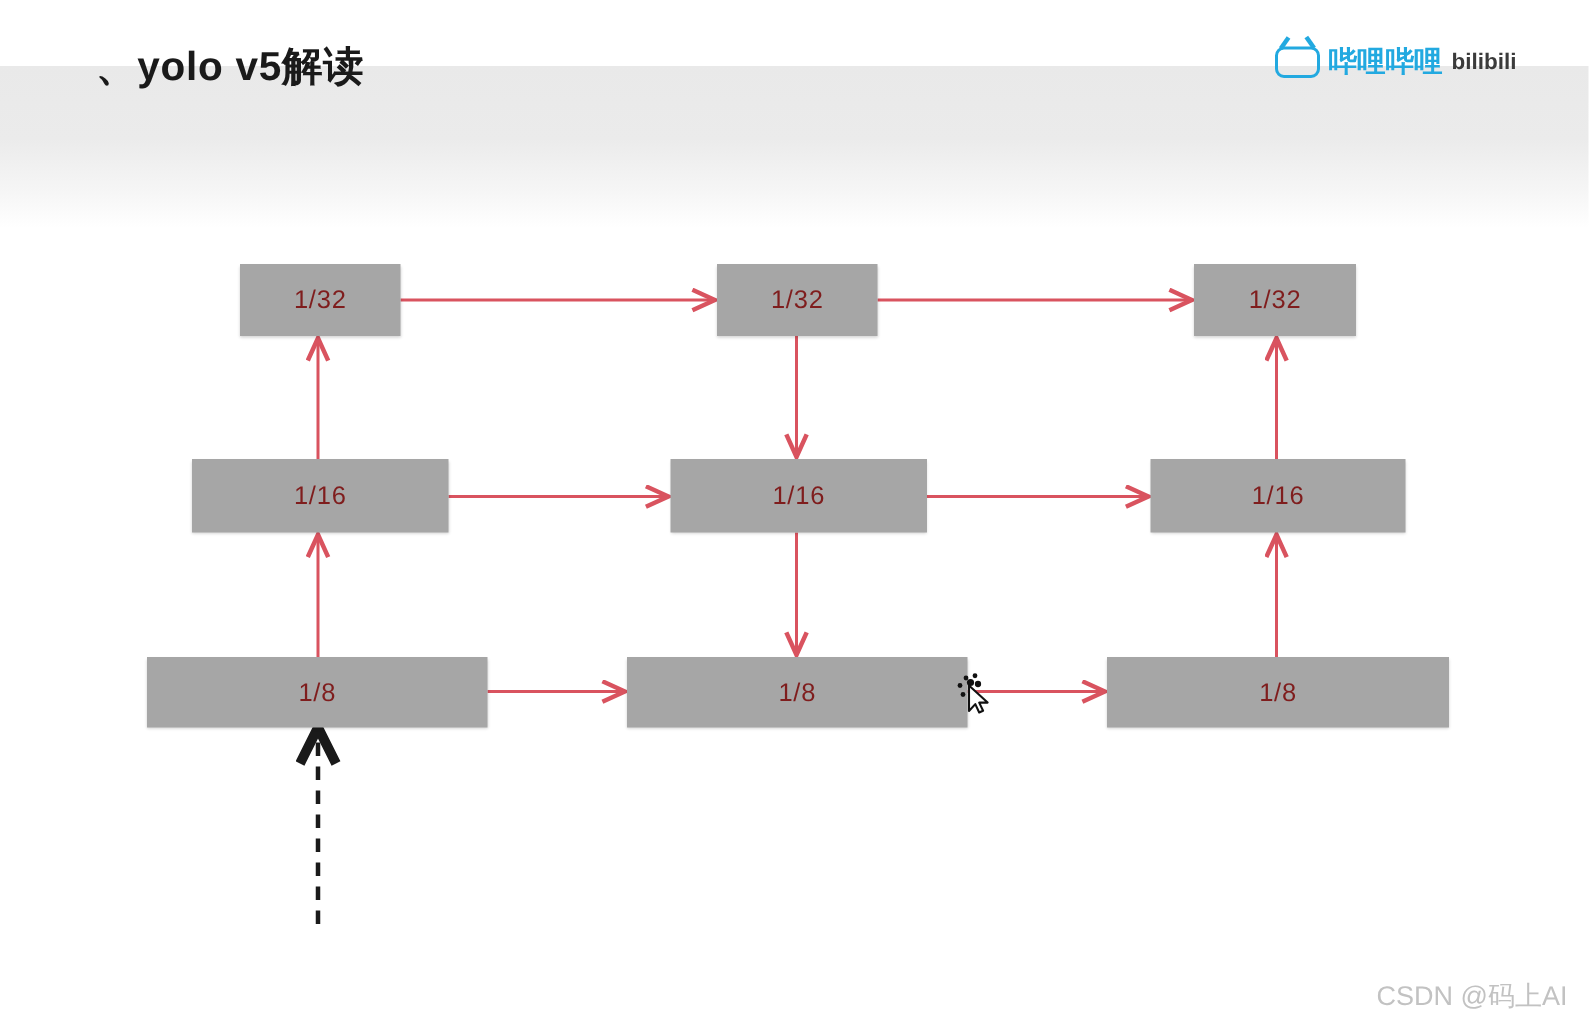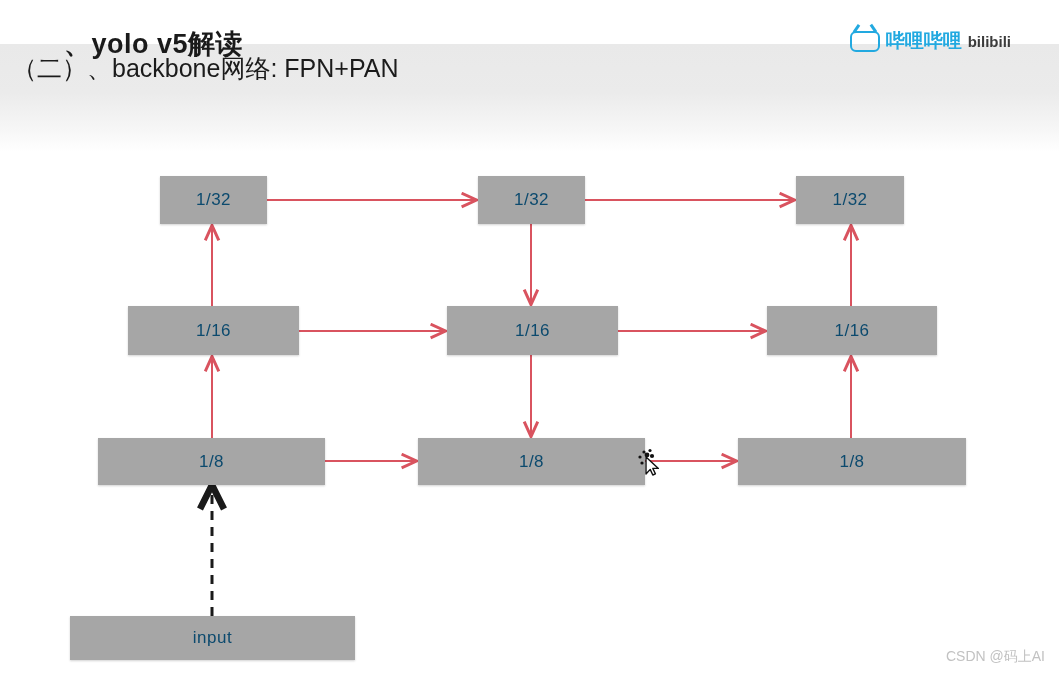--- a/index.html
+++ b/index.html
@@ -98,53 +98,52 @@
     width: 1059px;
     height: 676px;
   }
 
   .node-box {
     position: absolute;
     background: #a6a6a6;
     display: flex;
     align-items: center;
     justify-content: center;
-    color: #0c4a6e;
+    color: #7f1d1d;
     font-size: 17px;
     letter-spacing: 0.5px;
     box-shadow: 0 1px 2px rgba(0,0,0,0.18);
   }
 
   
   #watermark {
     position: absolute;
     right: 14px;
-    bottom: 10px;
-    font-size: 14px;
+    bottom: 0;
+    font-size: 18px;
     color: #c2c2c2;
     white-space: nowrap;
   }
 
   
   #mouse-cursor {
     position: absolute;
     left: 636px;
     top: 448px;
     width: 30px;
     height: 30px;
     pointer-events: none;
   }
 </style>
 </head>
 <body>
 
 <div id="slide-header">
   <div id="title-line-prev">、yolo v5解读</div>
 
-  <div id="title-line-main">（二）、backbone网络: FPN+PAN</div>
 
   <div id="brand-logo">
     <span class="tv-glyph"></span>
     <span>哔哩哔哩</span>
     <span class="brand-sub">bilibili</span>
   </div>
 </div>
 
 <div id="diagram">
 
@@ -204,23 +203,20 @@
   <div class="node-box" style="left:796px; top:176px; width:108px; height:48px;">
     <span>1/32</span>
   </div>
   <div class="node-box" style="left:767px; top:306px; width:170px; height:49px;">
     <span>1/16</span>
   </div>
   <div class="node-box" style="left:738px; top:438px; width:228px; height:47px;">
     <span>1/8</span>
   </div>
 
-  <div class="node-box" style="left:70px; top:616px; width:285px; height:44px;">
-    <span>input</span>
-  </div>
 
 </div>
 
 <svg id="mouse-cursor" viewBox="0 0 30 30" xmlns="http://www.w3.org/2000/svg">
   <g fill="#111111">
     <circle cx="8" cy="4" r="1.6"></circle>
     <circle cx="14" cy="2.5" r="1.6"></circle>
     <circle cx="4" cy="9" r="1.6"></circle>
     <circle cx="16" cy="8" r="2.1"></circle>
     <circle cx="6" cy="15" r="1.6"></circle>

